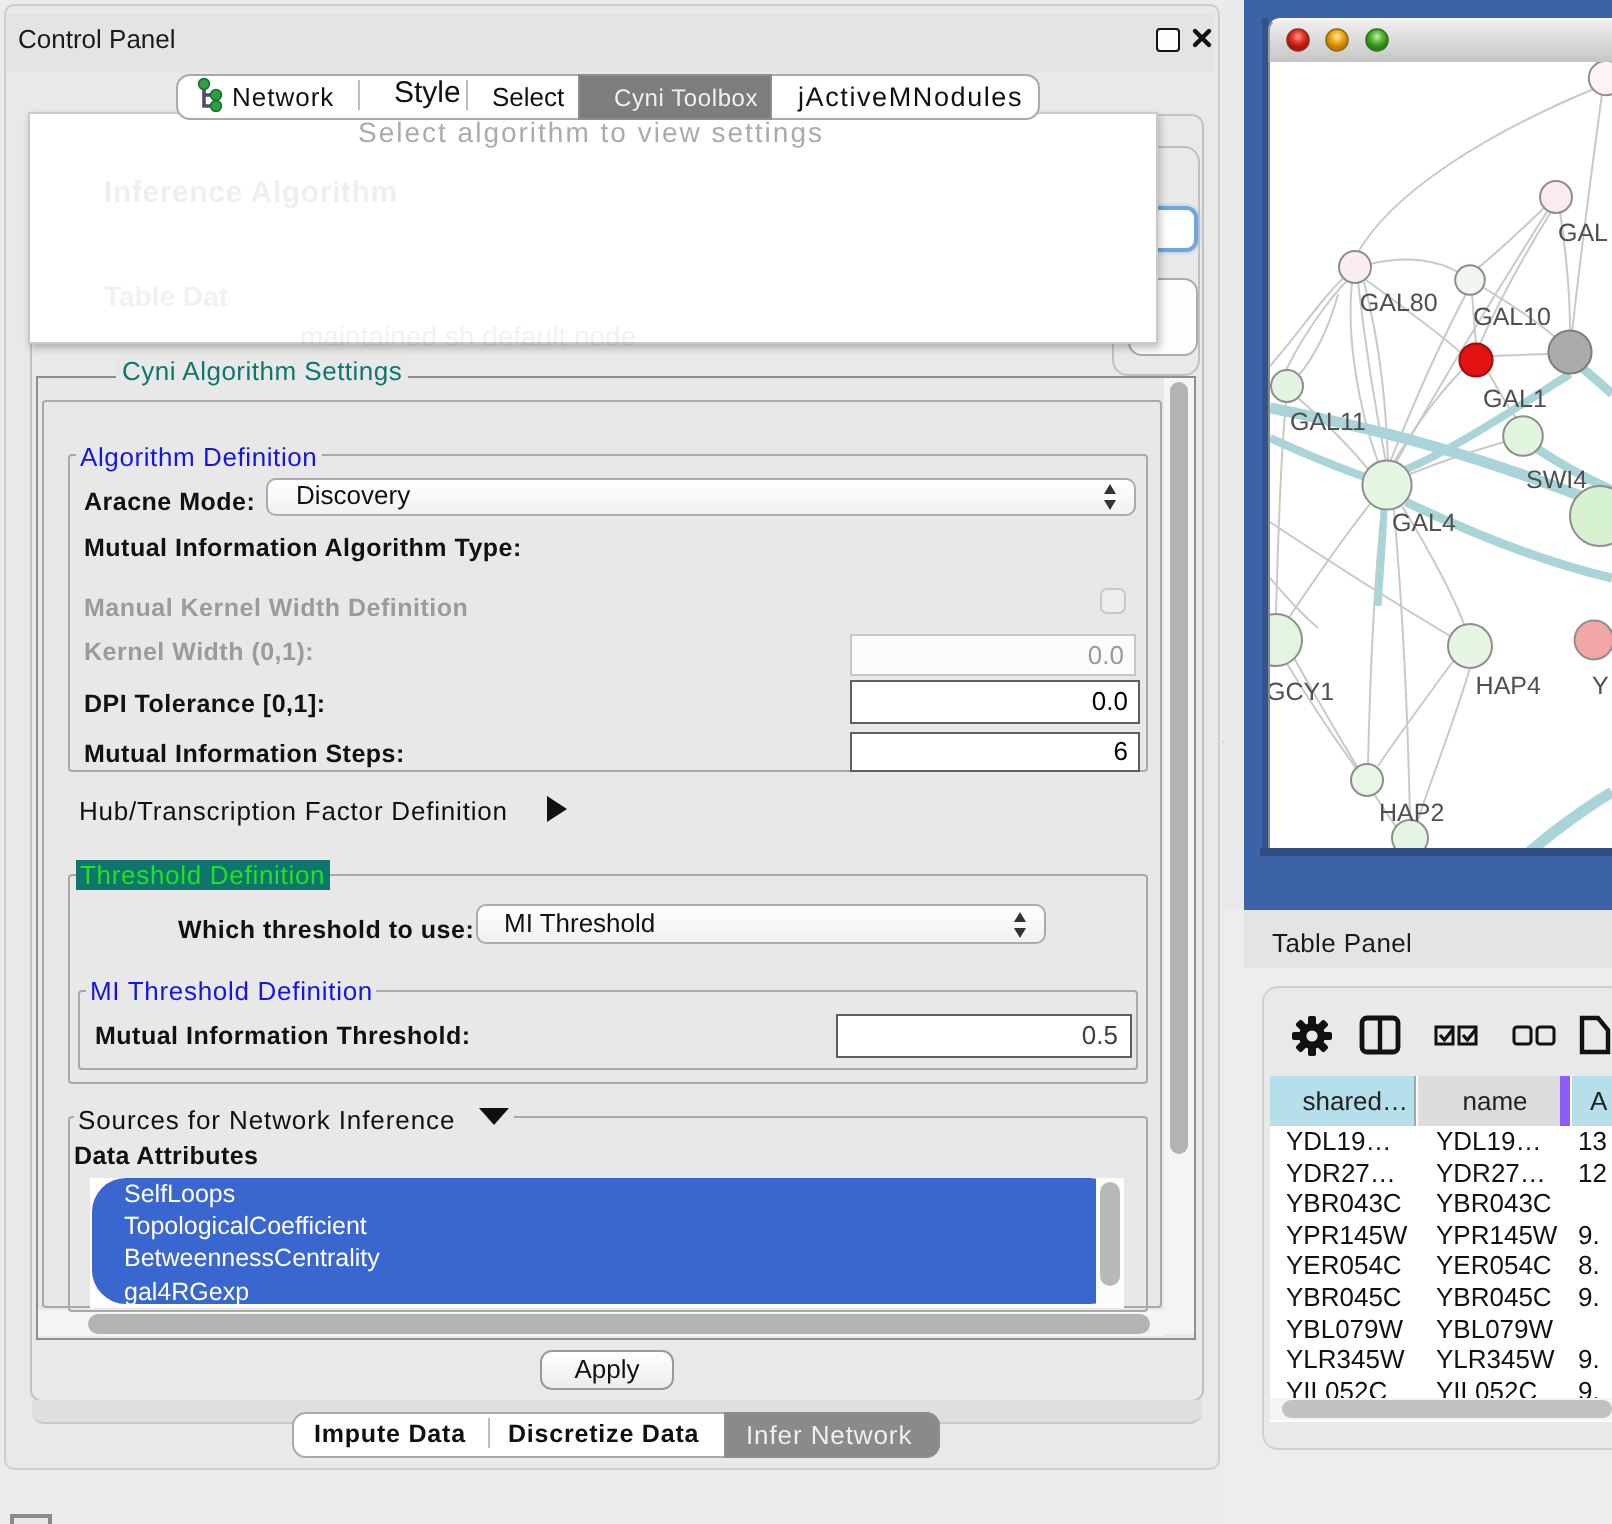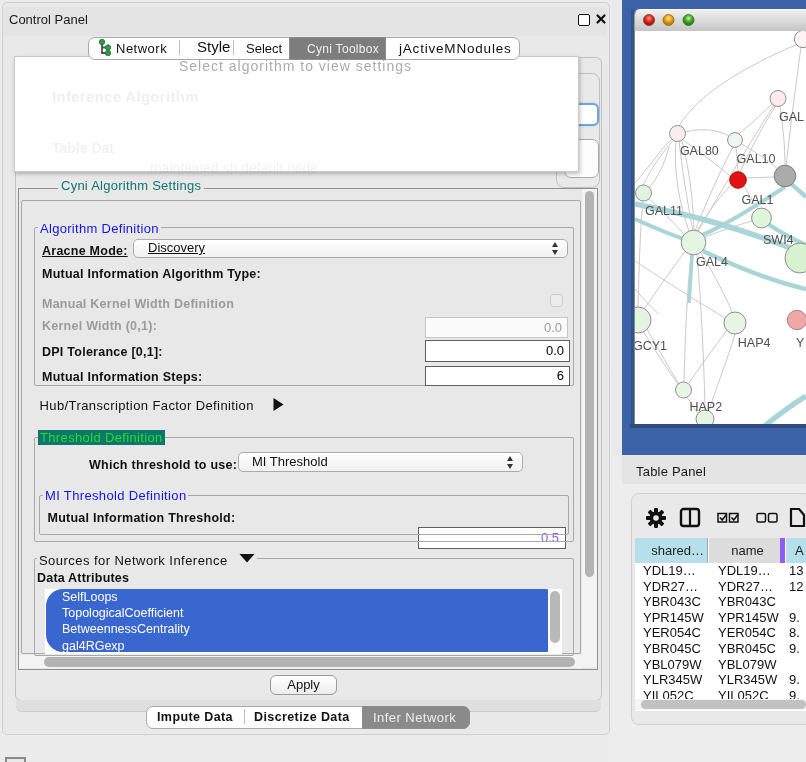--- a/index.html
+++ b/index.html
@@ -66,22 +66,22 @@
 
   <div class="abs" style="left:19px;top:655px;width:563px;height:13px;background:#f4f4f4;"></div>
   <div class="abs" style="left:44px;top:657px;width:531px;height:10px;background:#b3b3b3;border-radius:6px;"></div>
 
   <div class="abs" style="left:21px;top:200px;width:558px;height:452px;border:1px solid #a9a9a9;border-radius:2px;"></div>
   <div class="abs" style="left:26px;top:178px;background:#e8e8e8;padding:0 3px;font-size:13px;letter-spacing:0.25px;color:#0f766e;margin-left:32px;">Cyni Algorithm Settings</div>
 
   <div class="abs" style="left:34px;top:227px;width:538px;height:157px;border:1px solid #a9a9a9;border-radius:2px;"></div>
   <div class="abs" style="left:38px;top:220.5px;background:#e8e8e8;padding:0 2px;font-size:13px;letter-spacing:0.3px;color:#1414e8;">Algorithm Definition</div>
 
-  <div class="abs bold lbl" style="left:42px;top:244px;text-decoration:underline;">Aracne Mode:</div>
-  <div class="abs combo" style="left:133px;top:239px;width:433px;height:16.5px;text-decoration:underline;">
+  <div class="abs bold lbl" style="left:42px;top:244px;">Aracne Mode:</div>
+  <div class="abs combo" style="left:133px;top:239px;width:433px;height:16.5px;">
     <span style="margin-left:14px;">Discovery</span><span class="spin"></span>
   </div>
 
   <div class="abs bold lbl" style="left:42px;top:267px;">Mutual Information Algorithm Type:</div>
 
   <div class="abs bold lbl" style="left:42px;top:296.5px;color:#9b9b9b;">Manual Kernel Width Definition</div>
   <div class="abs" style="left:550px;top:294px;width:11px;height:11px;background:#ededed;border:1px solid #c8c8c8;border-radius:3.5px;"></div>
 
   <div class="abs bold lbl" style="left:42px;top:318.5px;color:#9b9b9b;">Kernel Width (0,1):</div>
   <div class="abs" style="left:425px;top:317px;width:136px;height:19px;background:#fbfbfb;border:1px solid #c6c6c6;
@@ -100,21 +100,21 @@
       <path d="M2.5 1 L12.5 7.5 L2.5 14 Z" fill="#111"></path>
     </svg>
 
   <div class="abs bold lbl" style="left:89px;top:457.5px;">Which threshold to use:</div>
   <div class="abs combo" style="left:238px;top:451.5px;width:283px;height:18px;line-height:18px;">
     <span style="margin-left:13px;">MI Threshold</span><span class="spin" style="top:3.5px;"></span>
   </div>
 
   <div class="abs bold lbl" style="left:47.5px;top:511px;">Mutual Information Threshold:</div>
   <div class="abs" style="left:418px;top:507px;width:140px;height:20px;background:#ffffff;border:1.5px solid #5f5f5f;
-      font-size:13px;color:#8b5cf6;text-align:right;padding-right:6px;line-height:20px;margin-top:20px;">0.5</div>
+      font-size:13px;color:#404040;text-align:right;padding-right:6px;line-height:20px;">0.5</div>
 
   <div class="abs" style="left:34px;top:437px;width:538px;height:103px;border:1px solid #a9a9a9;border-radius:2px;"></div>
   <div class="abs" style="left:38px;top:430px;background:#0f766e;padding:0 2px;font-size:13px;letter-spacing:0.35px;color:#22e022;">Threshold Definition</div>
 
   <div class="abs" style="left:39px;top:494.5px;width:528px;height:38px;border:1px solid #a9a9a9;border-radius:2px;"></div>
   <div class="abs" style="left:43px;top:487.5px;background:#e8e8e8;padding:0 2px;font-size:13px;letter-spacing:0.35px;color:#1414e8;">MI Threshold Definition</div>
 
   <div class="abs" style="left:34px;top:557.5px;width:538px;height:96px;border:1px solid #a9a9a9;border-radius:2px;"></div>
   <div class="abs" style="left:37px;top:551px;background:#e8e8e8;padding:0 2px;font-size:13px;letter-spacing:0.45px;color:#111;">Sources for Network Inference&nbsp;&nbsp;<span style="display:inline-block;vertical-align:1.5px;margin-left:3px;"><svg width="16" height="10">
           <path d="M0.5 1 L15.5 1 L8 9.5 Z" fill="#111"></path>

